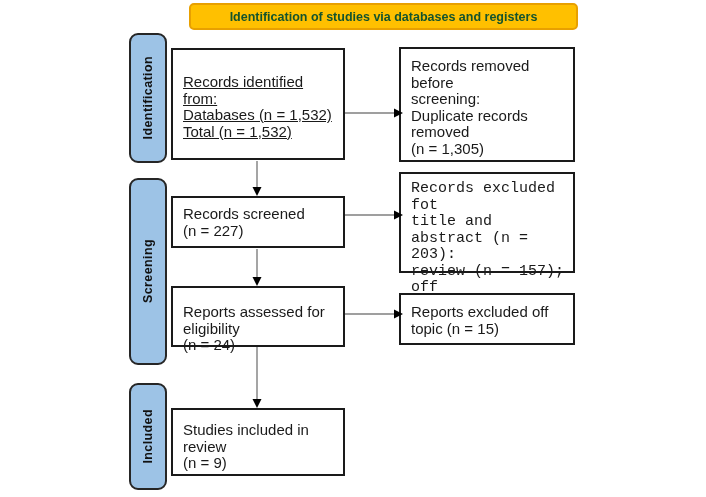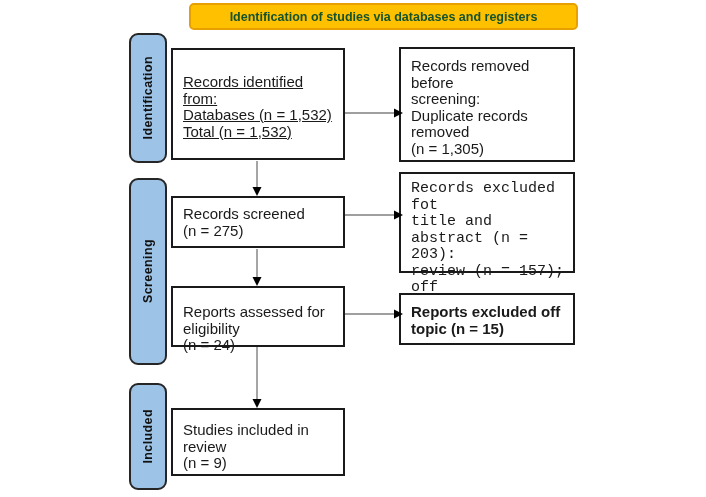--- a/index.html
+++ b/index.html
@@ -75,33 +75,33 @@
 Databases (n = 1,532)
 Total (n = 1,532)</div>
 
   <div class="flow-box" style="left:399px;top:47px;width:176px;height:115px;padding-top:9px;">Records removed before
 screening:
 Duplicate records
 removed
 (n = 1,305)</div>
 
   <div class="flow-box" style="left:171px;top:196px;width:174px;height:52px;padding-top:8px;">Records screened
-(n = 275)</div>
+(n = 227)</div>
 
   <div class="flow-box" style="left:399px;top:172px;width:176px;height:101px;padding-top:7px;font-family:Liberation Mono, monospace;">Records excluded fot
 title and abstract (n =
 203):
 review (n = 157); off
 topic (n = 46)</div>
 
   <div class="flow-box" style="left:171px;top:286px;width:174px;height:61px;padding-top:16px;">Reports assessed for
 eligibility
 (n = 24)</div>
 
-  <div class="flow-box" style="left:399px;top:293px;width:176px;height:52px;padding-top:9px;font-weight:bold;">Reports excluded off
+  <div class="flow-box" style="left:399px;top:293px;width:176px;height:52px;padding-top:9px;">Reports excluded off
 topic (n = 15)</div>
 
   <div class="flow-box" style="left:171px;top:408px;width:174px;height:68px;padding-top:12px;">Studies included in
 review
 (n = 9)</div>
 
   <svg class="arrows" width="706" height="497" viewBox="0 0 706 497">
     <g>
       <line class="arrow-line" x1="345" y1="113" x2="395" y2="113"></line>
       <polygon class="arrow-head" points="403,113 394,108.5 394,117.5"></polygon>

